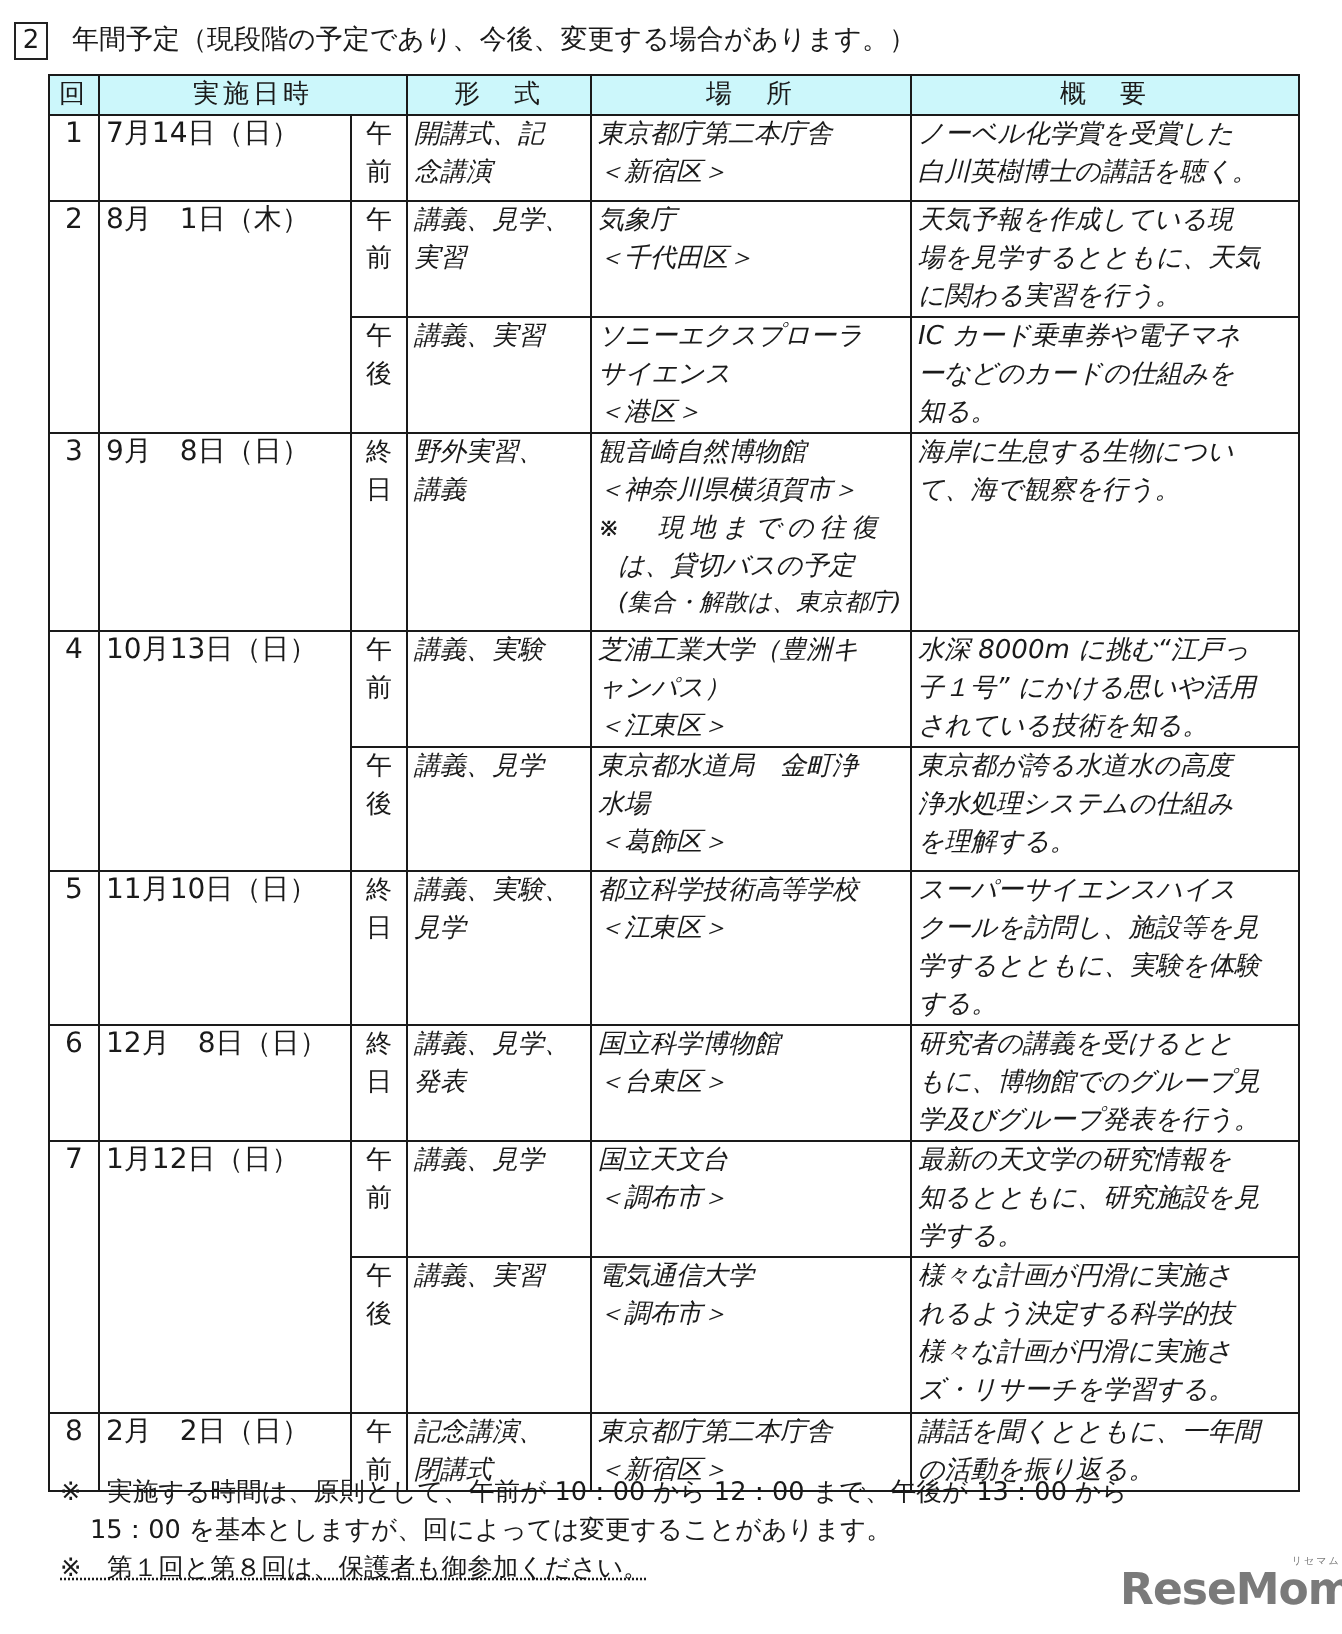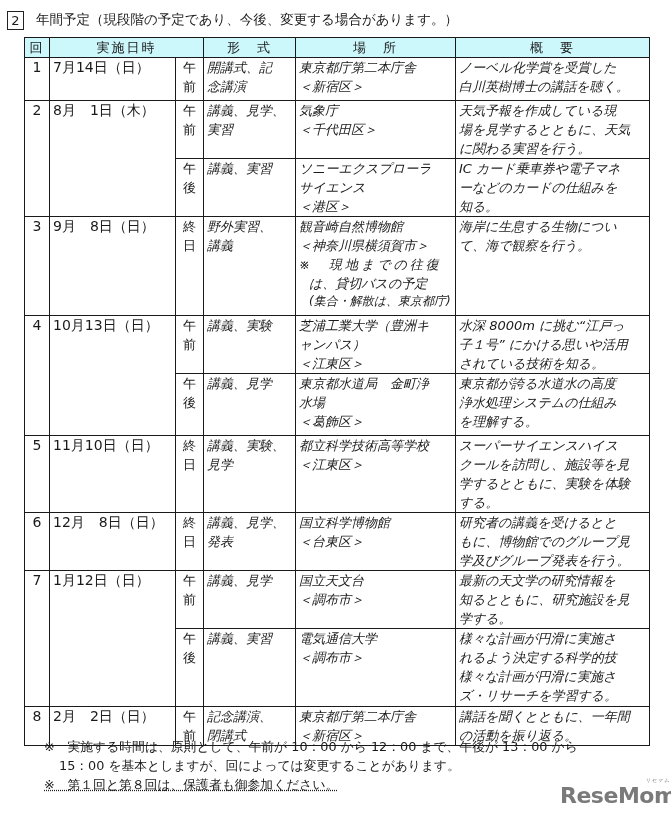--- a/index.html
+++ b/index.html
@@ -35,21 +35,21 @@
   }
   td.no { text-align: center; vertical-align: middle; font-size: 14px; padding: 0; }
   td.date { vertical-align: middle; font-size: 14px; padding-left: 4px; white-space: pre; }
   td.time { text-align: center; vertical-align: middle; padding: 0; font-size: 13px; line-height: 20px; }
   td.time span { display: block; }
   td.fmt, td.place, td.desc { white-space: normal; font-style: italic; }
   .line { display: block; white-space: nowrap; }
   .small { font-size: 12px; line-height: 17px; }
   .indent { padding-left: 10px; }
   .notes {
-    position: absolute; left: 44px; top: 737px; font-size: 12.8px; line-height: 19px;
+    position: absolute; left: 30px; top: 737px; font-size: 12.8px; line-height: 19px;
   }
   .notes .n { white-space: nowrap; }
   .notes .cont { padding-left: 15px; }
   .notes .u { text-decoration: underline dotted; }
   .logo {
     position: absolute; left: 560px; top: 783px;
     font-family: "DejaVu Sans", sans-serif; font-weight: bold;
     font-size: 22px; color: #7a7a7a; letter-spacing: -0.5px;
   }
   .logo small {

